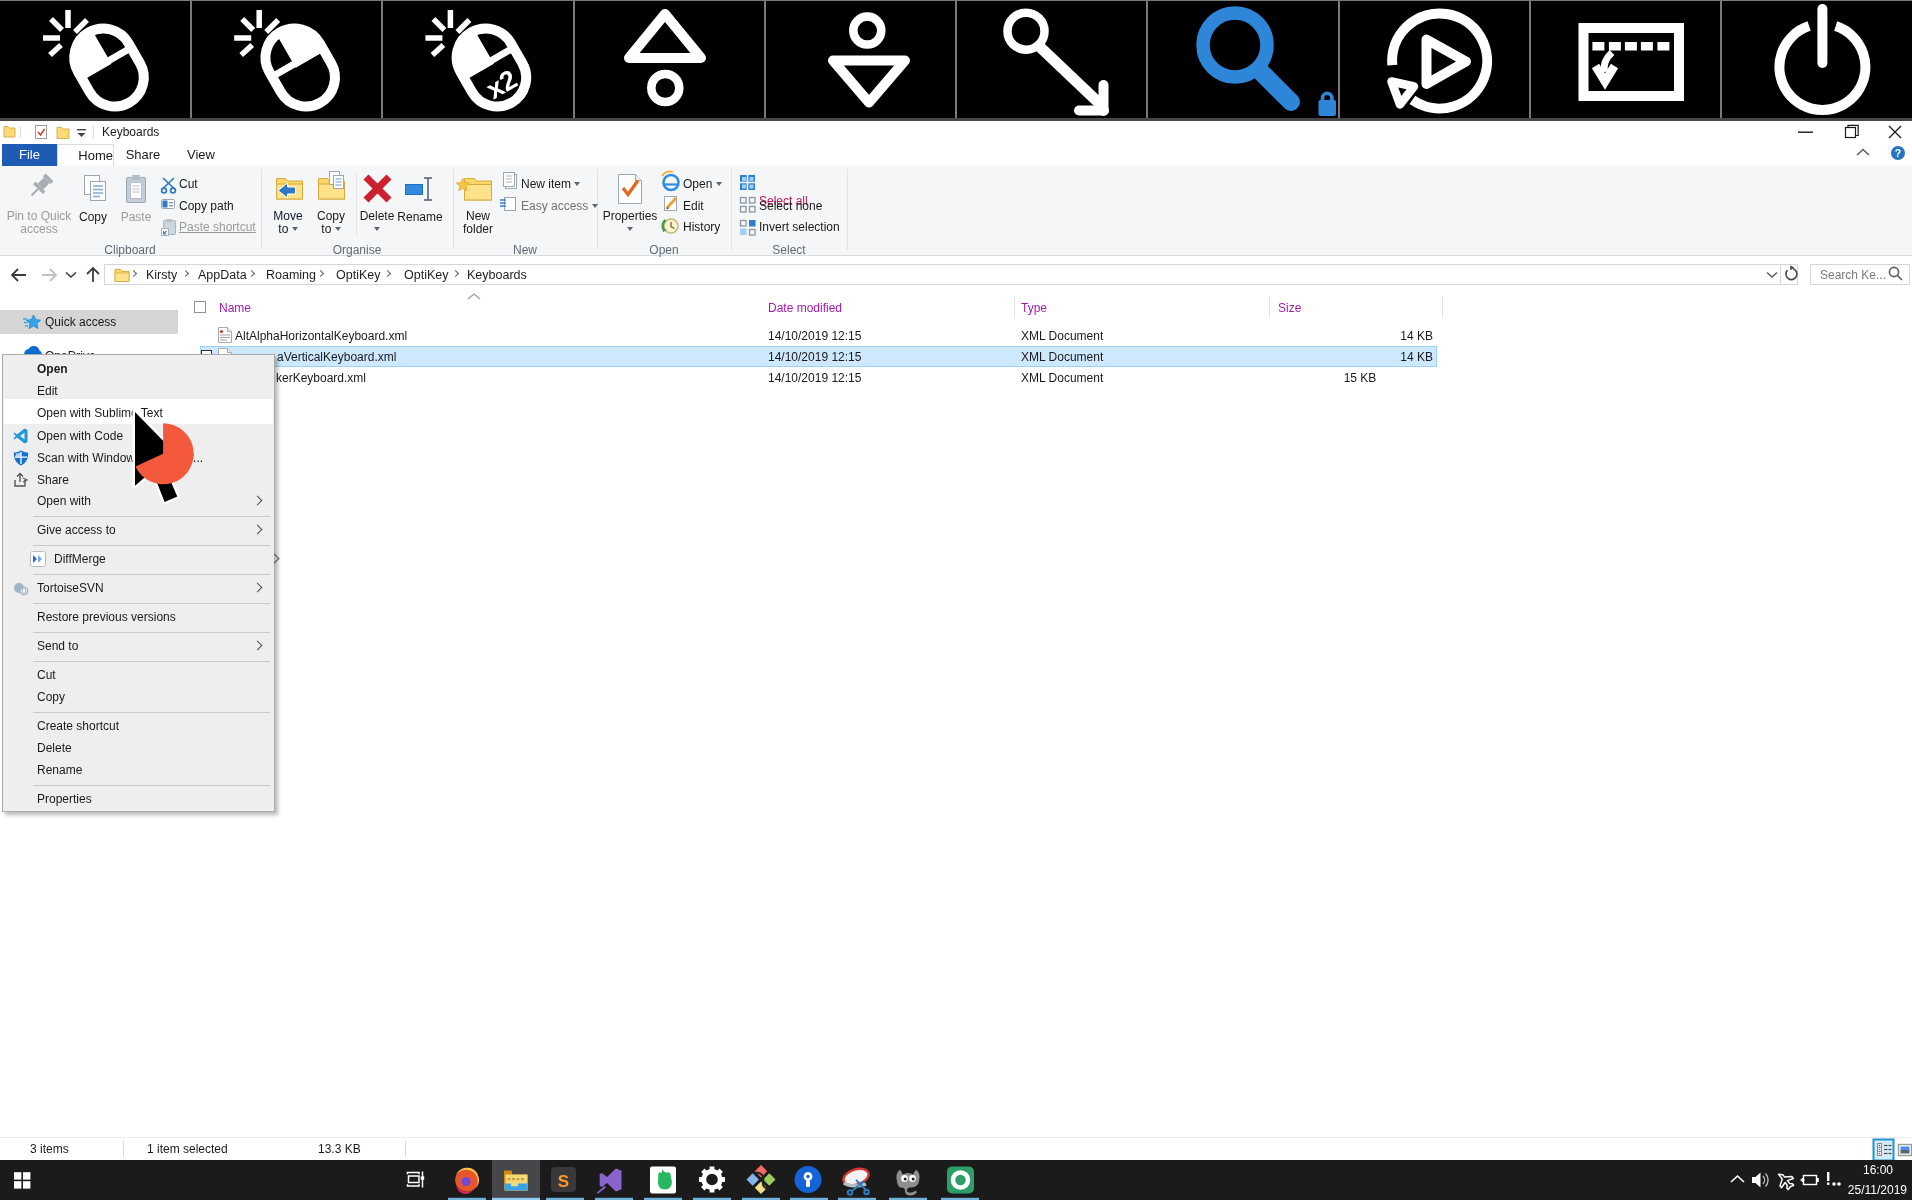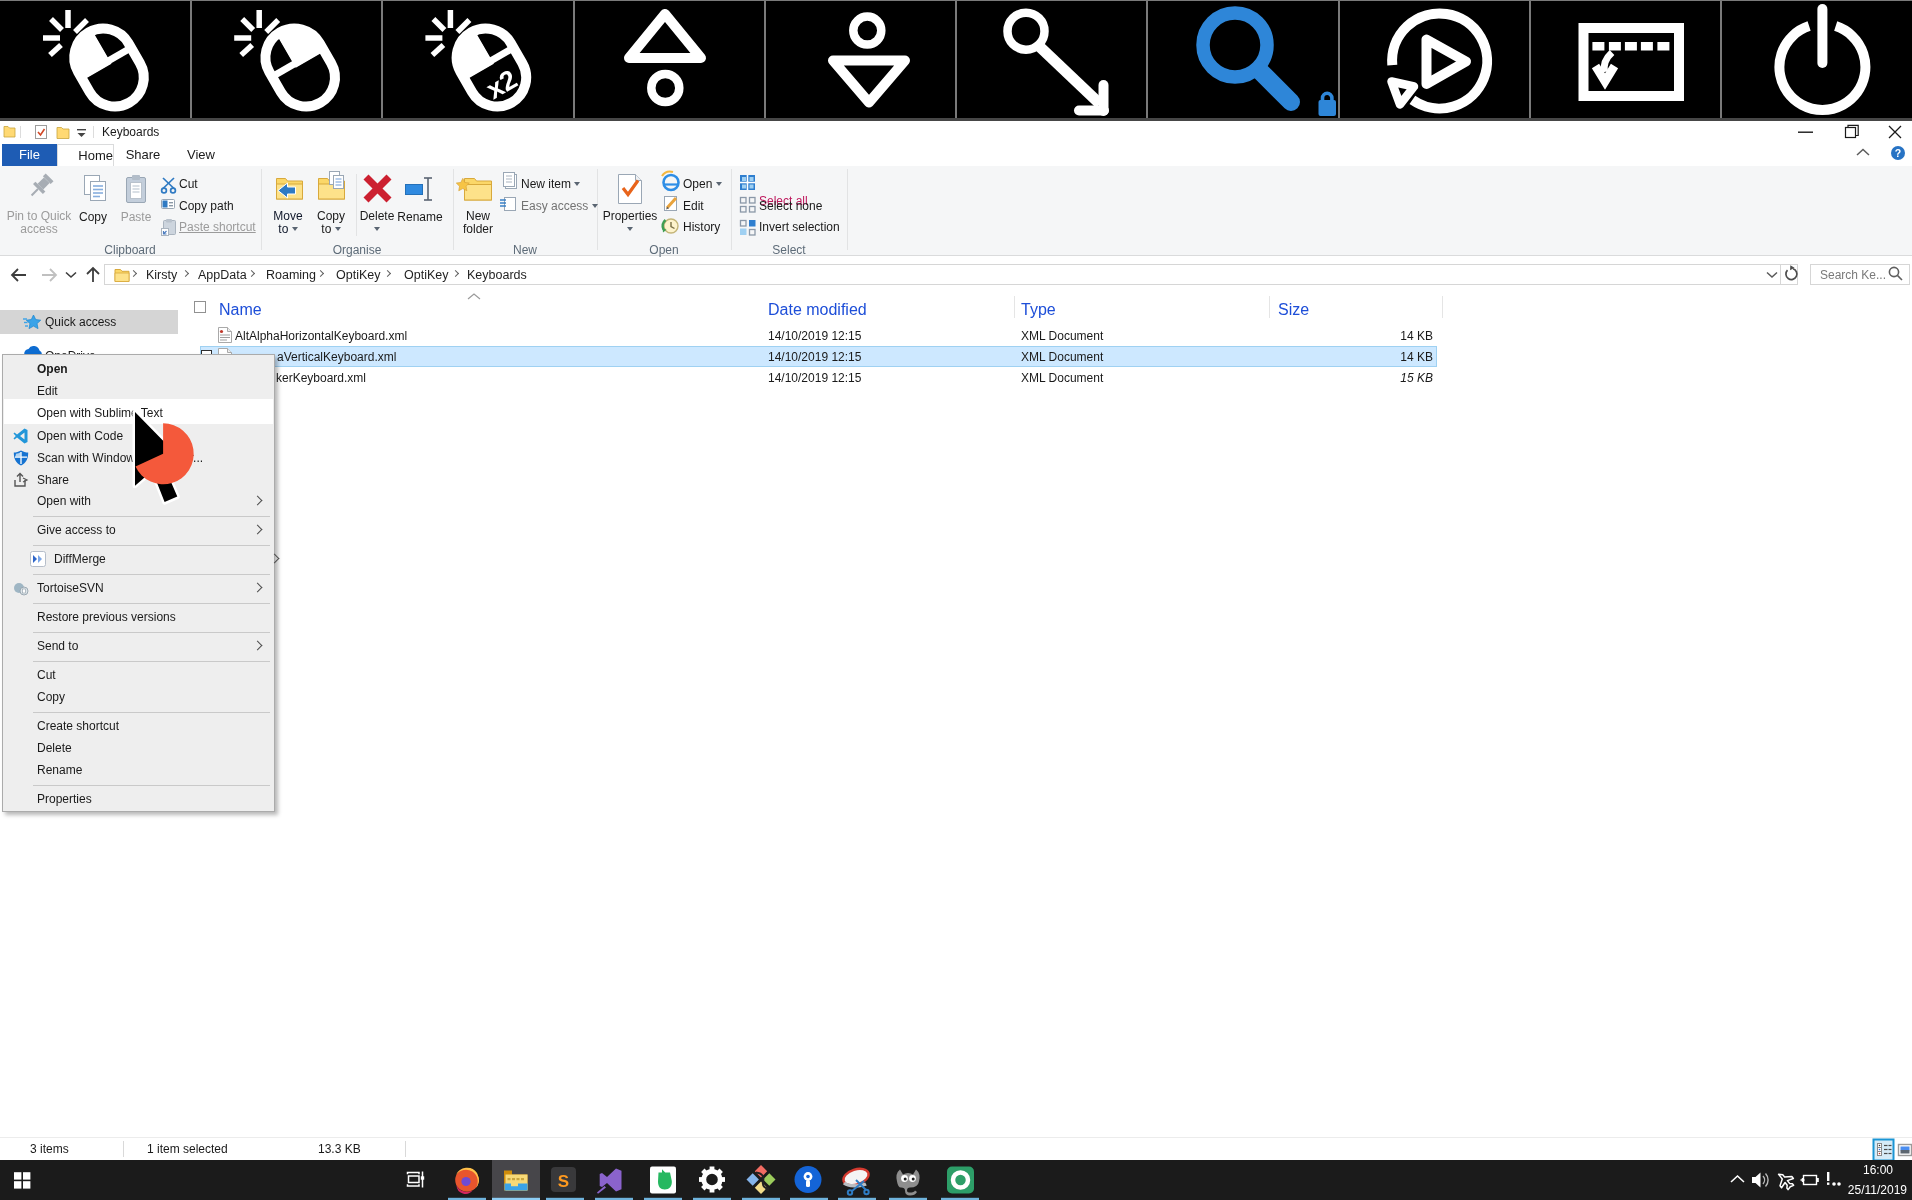--- a/index.html
+++ b/index.html
@@ -20,21 +20,21 @@
 #mainarea { position:absolute; left:0; top:292px; width:1912px; height:845px; background:#fff; }
 #statusbar { position:absolute; left:0; top:1137px; width:1912px; height:23px; background:#fff; border-top:1px solid #ececec; }
 #taskbar { position:absolute; left:0; top:1160px; width:1912px; height:40px; background:#1b1b1b; }
 
 .t12 { font-size:12px; color:#1a1a1a; }
 .grplabel { position:absolute; top:77px; font-size:12px; color:#5d6b78; text-align:center; }
 
 
 .dda { display:inline-block; width:0; height:0; border-left:3.5px solid transparent;
   border-right:3.5px solid transparent; border-top:4px solid #5a6572; vertical-align:2px; }
-.hdr { position:absolute; top:299px; font-size:16px; color:#1d4ed8; }
+.hdr { position:absolute; top:299px; font-size:12px; color:#a21caf; }
 
 
 #cmenu { position:absolute; left:2px; top:354px; width:273px; height:458px;
   background:#eee; border:1px solid #ababab; box-shadow:3px 3px 4px rgba(0,0,0,0.28); }
 .mi { position:absolute; left:1px; width:269px; height:22px; font-size:12px; color:#1a1a1a; }
 .mi .lbl { position:absolute; left:33px; top:4px; }
 .msep { position:absolute; left:30px; width:237px; height:1px; background:#c9c9c9; }
 .marr { position:absolute; left:250px; top:7px; width:7px; height:7px;
   border-right:1.6px solid #4d4d4d; border-top:1.6px solid #4d4d4d; transform:rotate(45deg); }
 .crumb { position:absolute; top:11px; font-size:12.5px; color:#1f1f1f; }
@@ -475,21 +475,21 @@
       <path d="M10.5,0.5 v4 h4" fill="#eee" stroke="#a9a9a9"></path>
     </svg>
     <span class="abs t12" style="left:277px; top:58px;">aVerticalKeyboard.xml</span>
     <span class="abs t12" style="left:768px; top:58px;">14/10/2019 12:15</span>
     <span class="abs t12" style="left:1021px; top:58px;">XML Document</span>
     <span class="abs t12" style="left:1383px; top:58px; width:50px; text-align:right;">14 KB</span>
     
     <span class="abs t12" style="left:276px; top:79px;">kerKeyboard.xml</span>
     <span class="abs t12" style="left:768px; top:79px;">14/10/2019 12:15</span>
     <span class="abs t12" style="left:1021px; top:79px;">XML Document</span>
-    <span class="abs t12" style="left:1383px; top:79px; width:50px; text-align:right;font-style:italic;">15 KB</span>
+    <span class="abs t12" style="left:1335px; top:79px; width:50px; text-align:center;">15 KB</span>
   </div>
   <div id="cmenu">
     <div class="mi" style="top:3px; font-weight:bold;">
         <span class="lbl">Open</span>
       </div>
     <div class="mi" style="top:25px;">
         <span class="lbl">Edit</span>
       </div>
     <div class="mi" style="top:44px; height:25px; background:#fff;">
         <span class="lbl" style="top:6.5px;">Open with Sublime Text</span>

